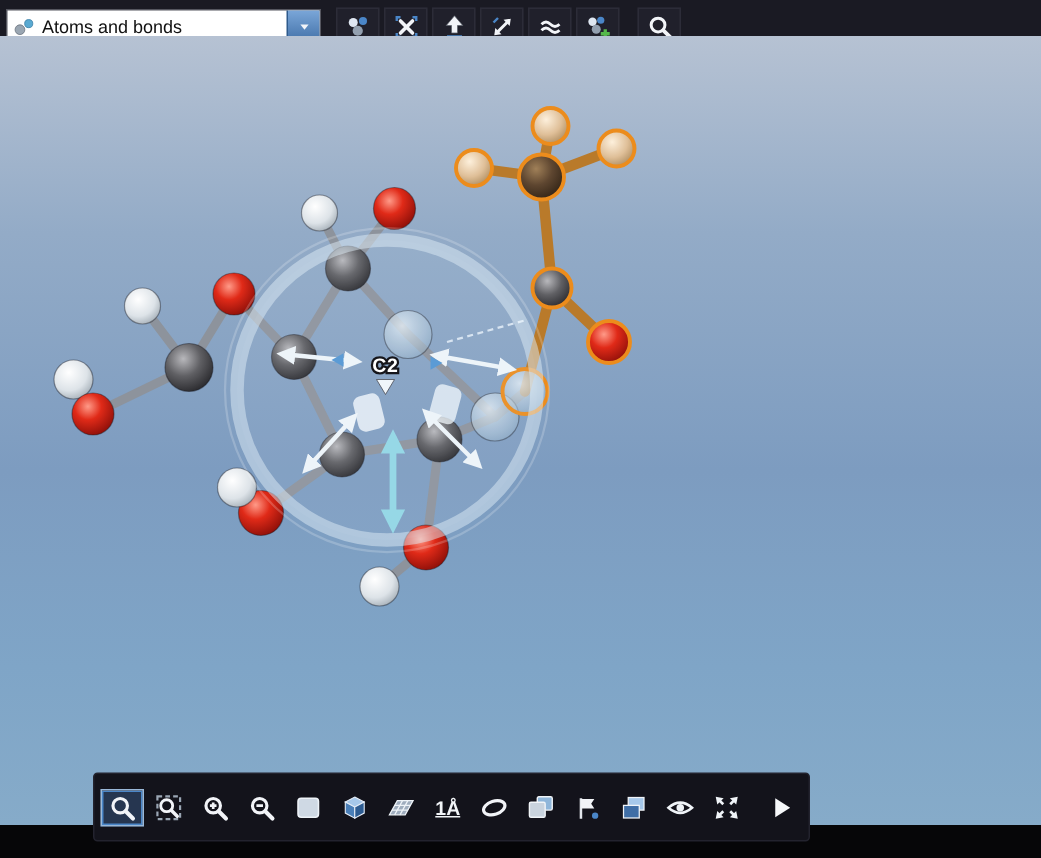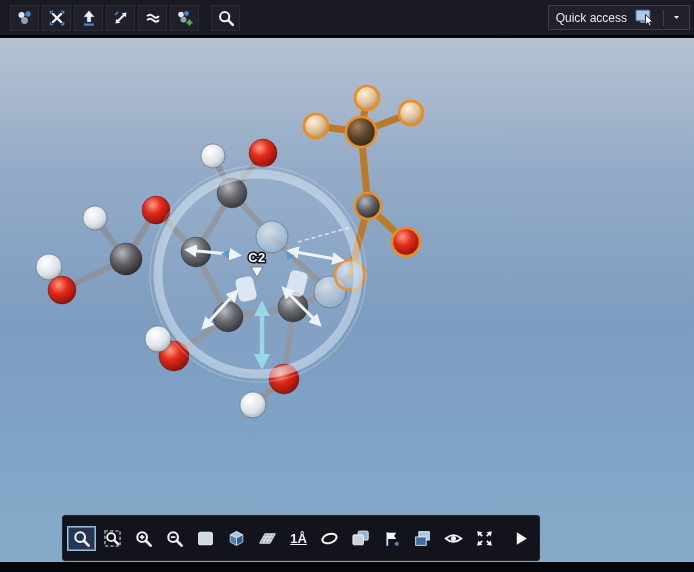--- a/index.html
+++ b/index.html
@@ -40,21 +40,21 @@
     position:absolute; right:4px; top:5px; height:25px; box-sizing:border-box;
     border:1px solid #3e3e4c; background:#21212c;
     display:flex; align-items:center; padding:0 7px; gap:7px; cursor:pointer;
   }
   .quick-label { color:#e9e9f0; font-size:12px; white-space:nowrap; }
   .quick .monitor { width:22px; height:21px; }
   .vdiv { width:1px; height:16px; background:#3e3e4c; }
   .quick .qcaret { width:11px; height:9px; }
   
   .viewport {
-    position:absolute; top:38px; left:0; width:694px; height:526px;
+    position:absolute; top:24px; left:0; width:694px; height:526px;
     background:linear-gradient(180deg,#b6c2d3 0%,#93abc7 25%,#7d9cc0 55%,#7fa5c7 80%,#86abc9 100%);
     text-align:right;
   }
   #scene { position:absolute; left:0; top:0; }
   .bond { stroke:#8d939c; stroke-width:6; stroke-linecap:round; }
   .bond-o { stroke:#b97a2a; stroke-width:7; }
   .atom { stroke:rgba(18,18,24,0.4); stroke-width:0.8; }
   .atom-o { stroke:#ec8c1c; stroke-width:2.6; }
   .harrow { stroke:#edf4f9; stroke-width:3; fill:none; }
   .carrow { stroke:#96d8e6; stroke-width:4.5; fill:none; }
@@ -185,20 +185,31 @@
     </symbol>
     <symbol id="i-monitor" viewBox="0 0 20 20">
       <rect x="1.5" y="3" width="13" height="10" rx="1" fill="#a9c9e9" stroke="#6888a8" stroke-width="1"></rect>
       <rect x="5.5" y="13.5" width="5" height="1.6" fill="#8aa2ba"></rect>
       <polygon points="10.5,7 10.5,17 12.8,14.8 14.2,18.2 15.8,17.4 14.4,14.2 17.5,14.2" fill="#ffffff" stroke="#222222" stroke-width="0.9"></polygon>
     </symbol>
   </defs>
 </svg>
 
 <div class="topbar">
+  <div class="combo">
+    <svg class="cicon" viewBox="0 0 20 20">
+        <use href="#i-atoms-combo"></use>
+      </svg>
+    <span class="combo-label">Atoms and bonds</span>
+    <span class="combo-btn">
+      <svg viewBox="0 0 20 20">
+          <use href="#i-caret-down"></use>
+        </svg>
+    </span>
+  </div>
   <div class="tgroup">
       <button class="tbtn">
         <svg viewBox="0 0 20 20">
           <use href="#i-balls"></use>
         </svg>
       </button>
       <button class="tbtn">
         <svg viewBox="0 0 20 20">
           <use href="#i-x-mark"></use>
         </svg>
@@ -222,30 +233,20 @@
         <svg viewBox="0 0 20 20">
           <use href="#i-balls-plus"></use>
         </svg>
       </button>
       <button class="tbtn">
         <svg viewBox="0 0 20 20">
           <use href="#i-magnifier"></use>
         </svg>
       </button>
     </div>
-  <div class="quick">
-    <span class="quick-label">Quick access</span>
-    <svg class="monitor" viewBox="0 0 20 20">
-        <use href="#i-monitor"></use>
-      </svg>
-    <span class="vdiv"></span>
-    <svg class="qcaret" viewBox="0 0 20 20">
-        <use href="#i-caret-down"></use>
-      </svg>
-  </div>
 </div>
 
 <div class="viewport">
   <svg id="scene" width="694" height="526" viewBox="0 0 694 526">
     <defs>
       <radialGradient id="gC" cx="0.38" cy="0.32" r="0.8">
         <stop offset="0" stop-color="#b8b8bc"></stop>
           <stop offset="0.45" stop-color="#606064"></stop>
           <stop offset="1" stop-color="#1e1e22"></stop>
       </radialGradient>

